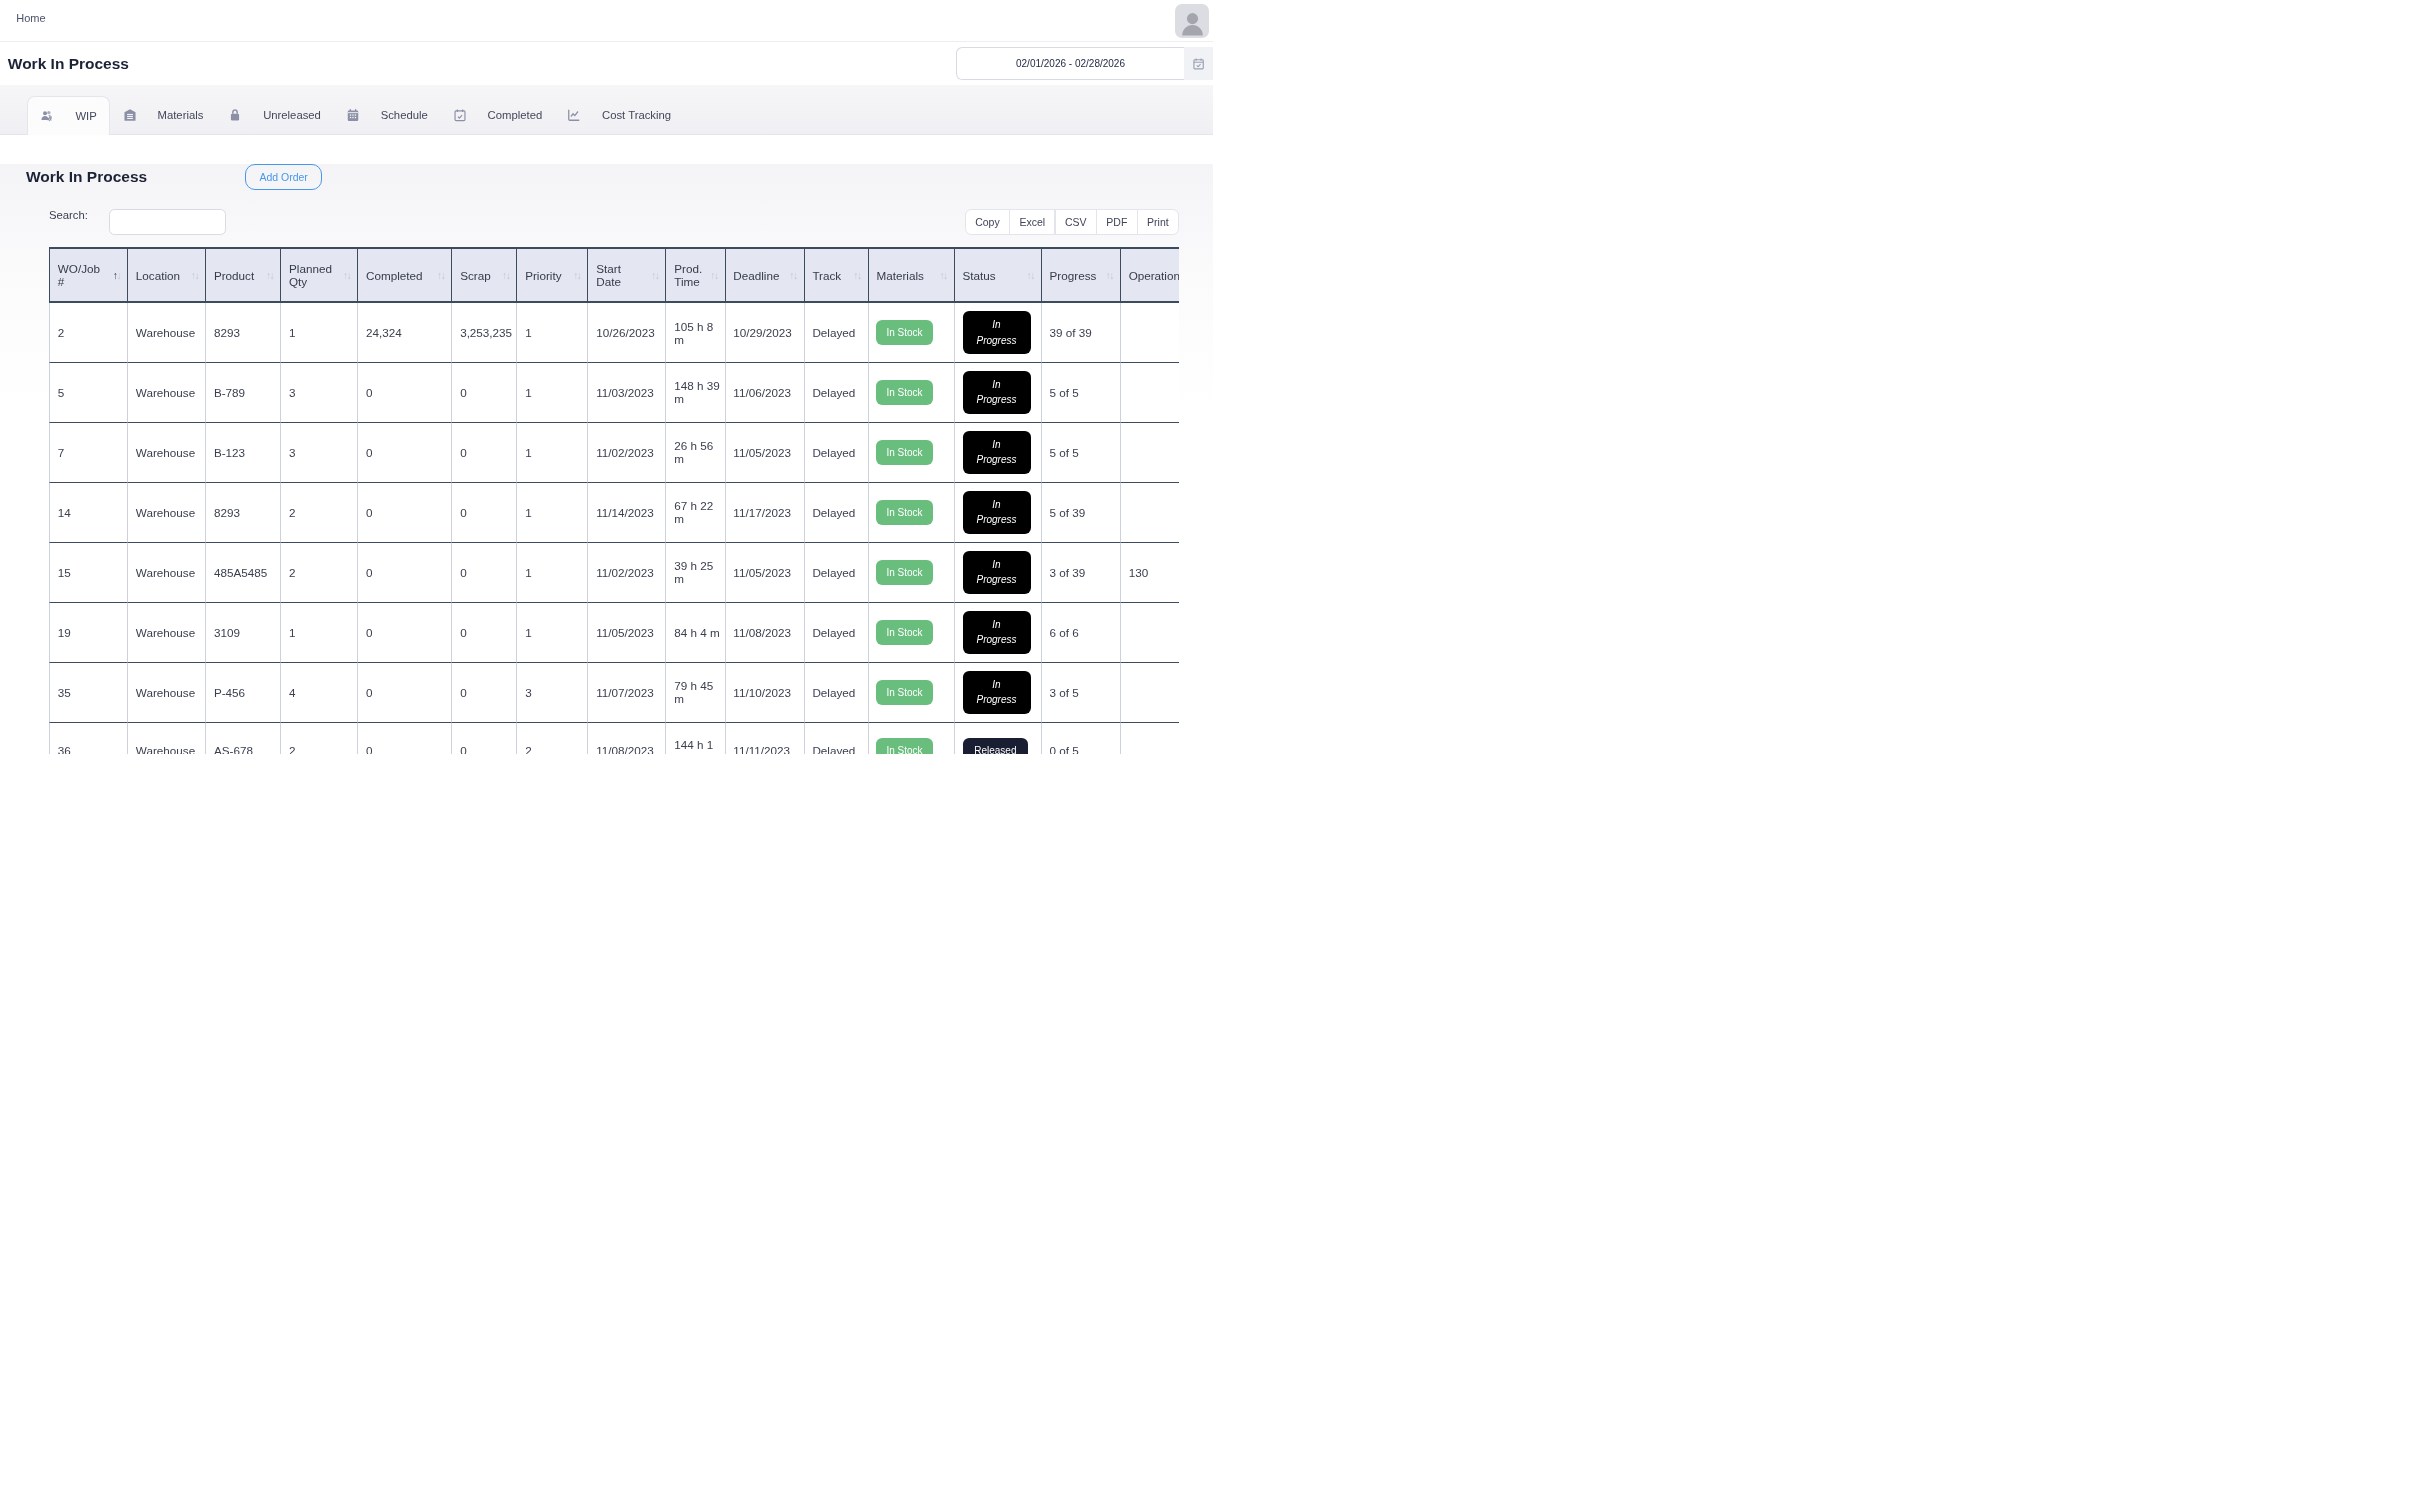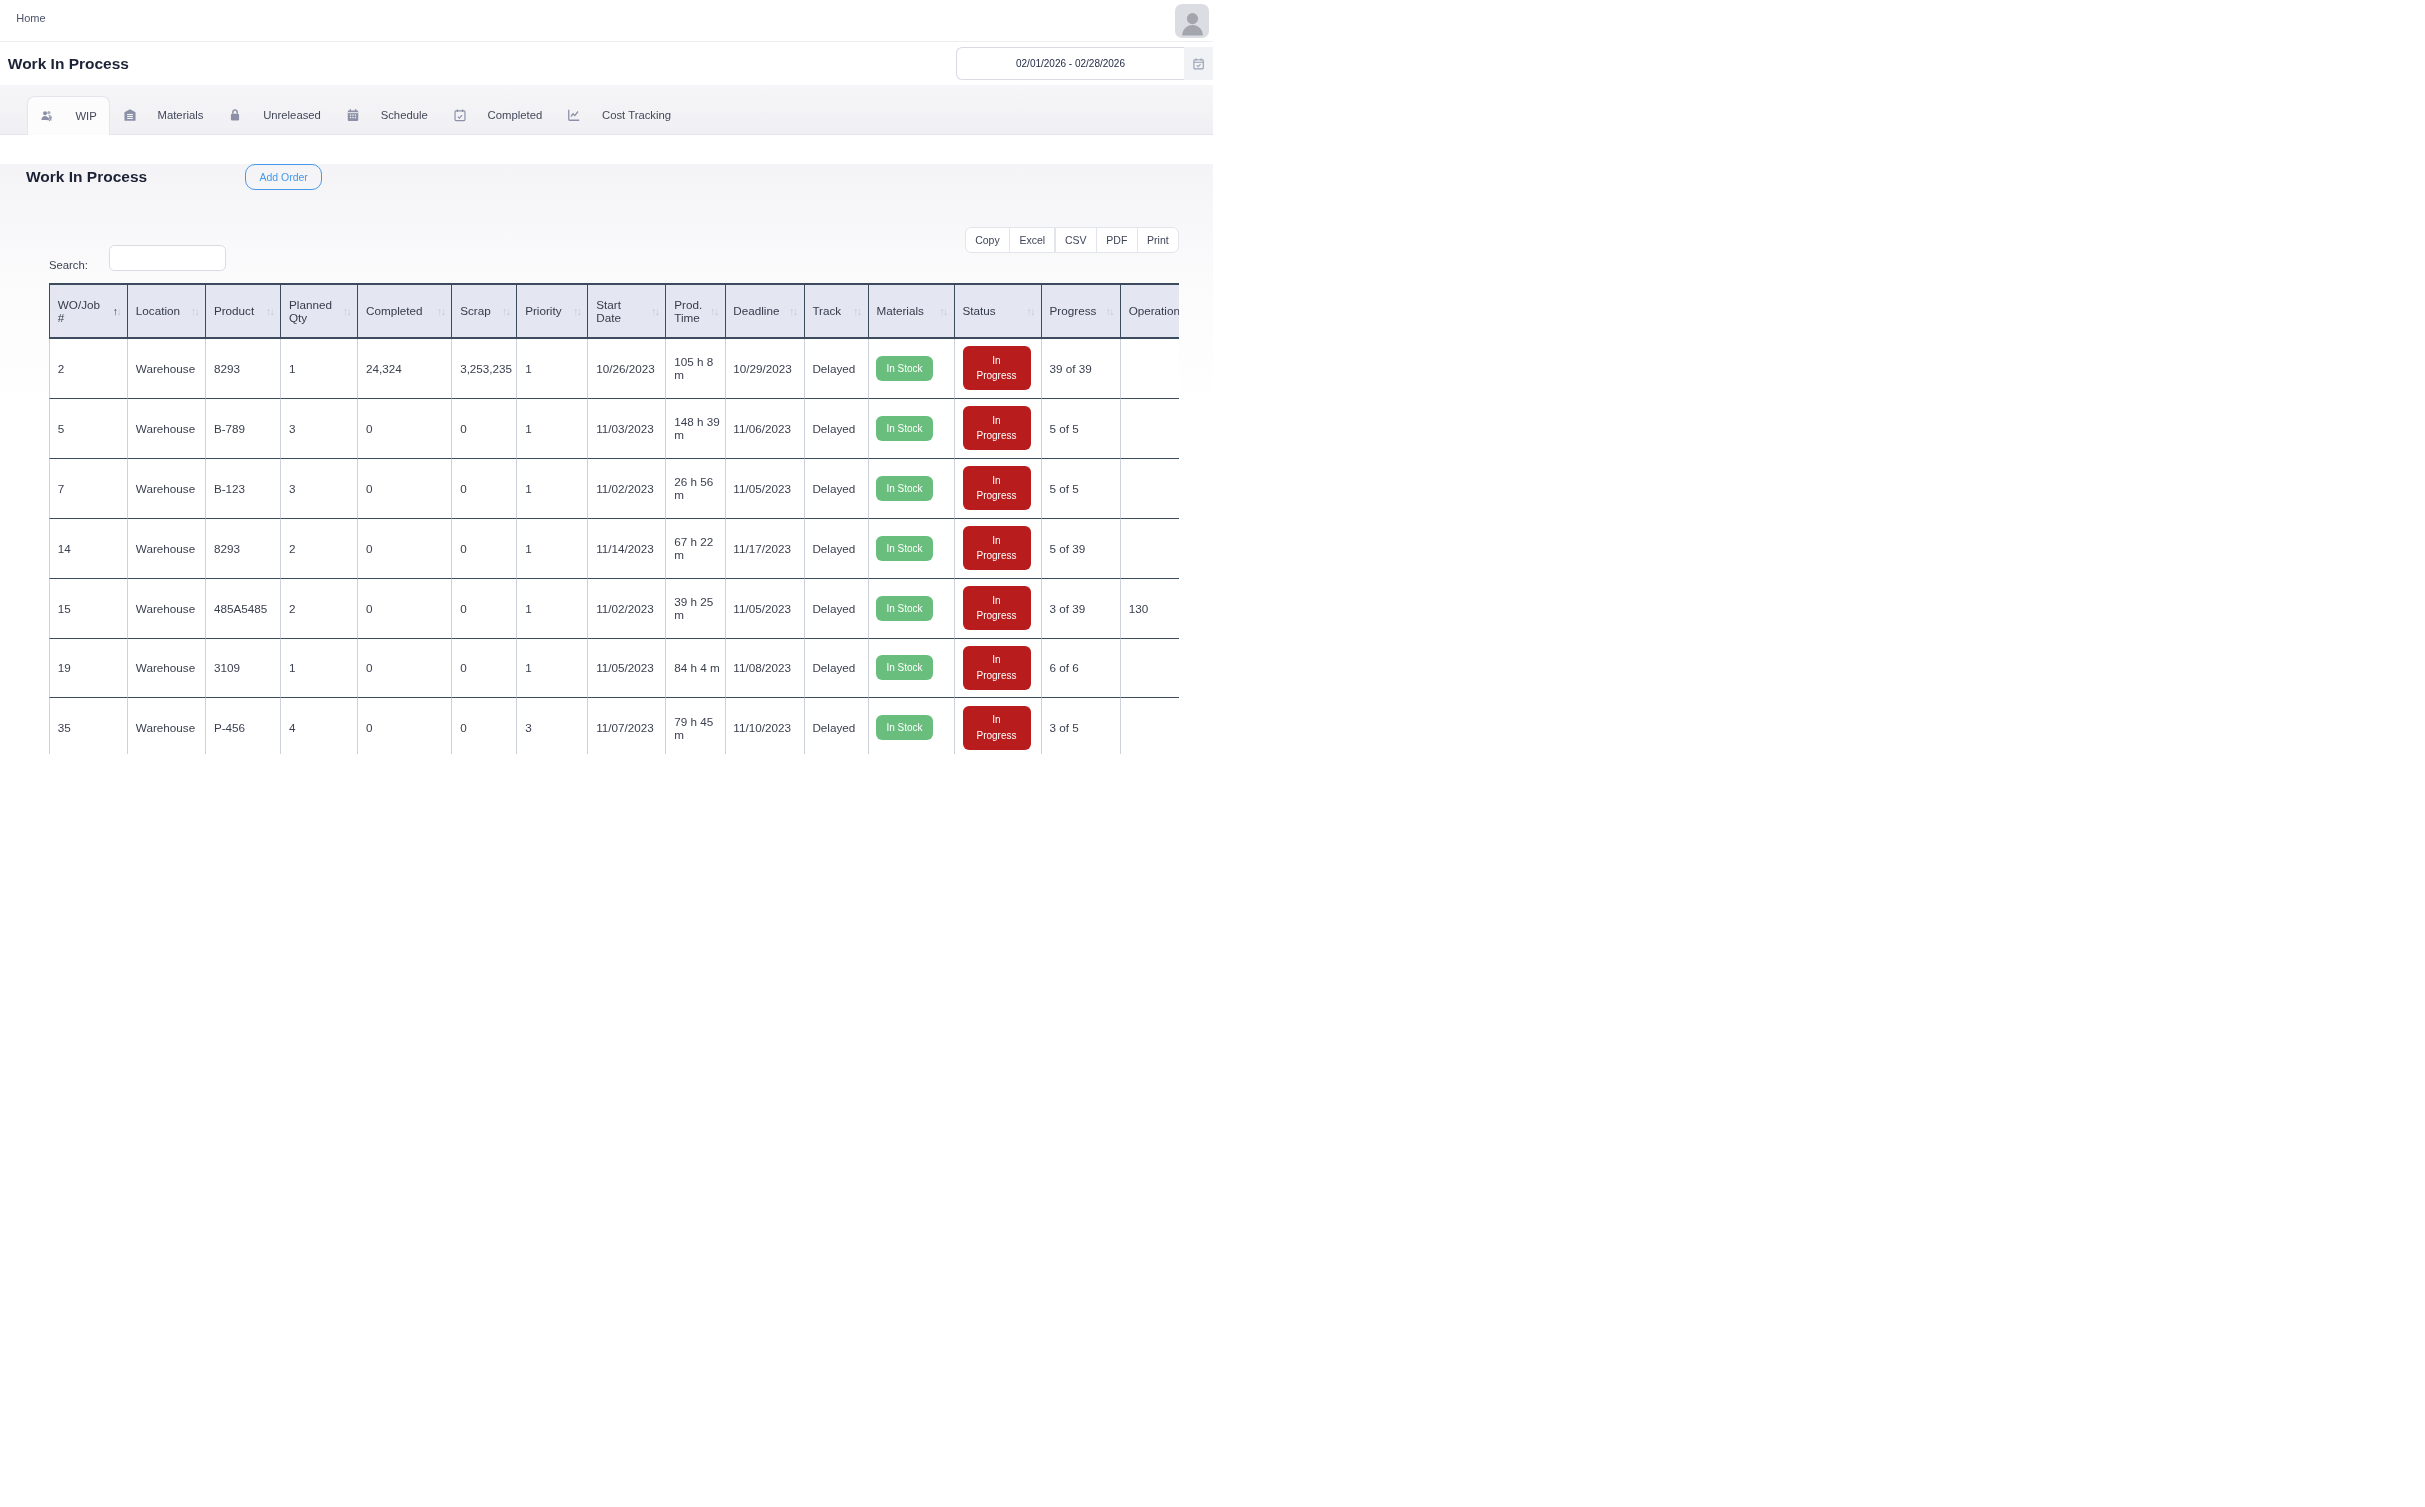--- a/index.html
+++ b/index.html
@@ -34,21 +34,21 @@
                 border-radius:7.8px 7.8px 0 0; margin-bottom:-0.8px; }
   
   .content { height:619px; background:linear-gradient(180deg,#f4f4f7 0px,#fbfbfc 117px,#ffffff 249px); }
   .section-row { margin:29px 0 0 26px; display:flex; align-items:center; }
   .section-title { font-size:15.5px; font-weight:bold; color:#1c2336; margin:0; }
   .add-order-btn { margin-left:98px; padding:6.2px 13.2px; border:0.8px solid #4798eb; color:#4798eb;
                    background:transparent; border-radius:10px; font-size:10.5px; cursor:pointer; font-family:inherit; }
   .list-area { margin:18.6px 34px 0 49px; }
   .list-title { font-size:12.4px; font-weight:bold; color:#1c2336; margin:0; }
   .toolbar { display:flex; justify-content:space-between; align-items:center; margin-top:11px; }
-  .search-wrap { display:flex; align-items:flex-end; gap:21px; font-size:11.3px; color:#3c4152;margin-top:36px; }
+  .search-wrap { display:flex; align-items:flex-start; gap:21px; font-size:11.3px; color:#3c4152; }
   .search-input { width:117px; height:26px; border:0.8px solid #d8dbe4; border-radius:5.4px; background:#fff;
                   padding:0 6.2px; font-size:11px; color:#333; outline:none; font-family:inherit; }
   .export-group { display:flex; }
   .export-btn { background:#fff; border:0.8px solid #e3e5ed; color:#3f4457; font-size:10.5px;
                 padding:6.2px 9.3px; margin-left:-0.8px; cursor:pointer; font-family:inherit; }
   .export-btn:first-child { border-radius:6.2px 0 0 6.2px; margin-left:0; }
   .export-btn:last-child { border-radius:0 6.2px 6.2px 0; }
   
   .table-wrap { margin-top:11.7px; width:1130px; overflow:hidden; }
   table { border-collapse:separate; border-spacing:0; table-layout:fixed; width:1196px;
@@ -61,22 +61,22 @@
        padding:7.8px 3.1px 7.8px 7.8px; height:57px; vertical-align:middle; white-space:nowrap; }
   td:first-child { border-left:0.8px solid #ccd1db; }
   td.wrap { white-space:normal; }
   .sort { position:absolute; right:5.4px; top:50%; transform:translateY(-50%);
           font-size:10.5px; color:#c5cad7; display:flex; }
   .sort .s-dn { margin-left:-1.6px; }
   .sort .active { color:#3a4050; }
   
   .badge { display:inline-block; color:#fff; font-size:10px; border-radius:6.2px; text-align:center; }
   .badge-green { background:#6abe7d; padding:7px 10px; }
-  .badge-blue  { background:#b91c1c; width:68px; padding:6.2px 9.3px; line-height:1.55;
-                 white-space:normal; cursor:pointer; }
+  .badge-blue  { background:#000000; width:68px; padding:6.2px 9.3px; line-height:1.55;
+                 white-space:normal; cursor:pointer;font-style:italic; }
   .badge-dark  { background:#1a1e33; padding:7.8px 11.7px; cursor:pointer; }
 </style>
 </head>
 <body>
 
 <div class="topbar">
   <span class="home-link">Home</span>
   <div class="avatar">
     <span style="display:flex;width:31px;height:31px;">
       <svg viewBox="0 0 24 24" width="31" height="31" fill="#a4a6ad">

